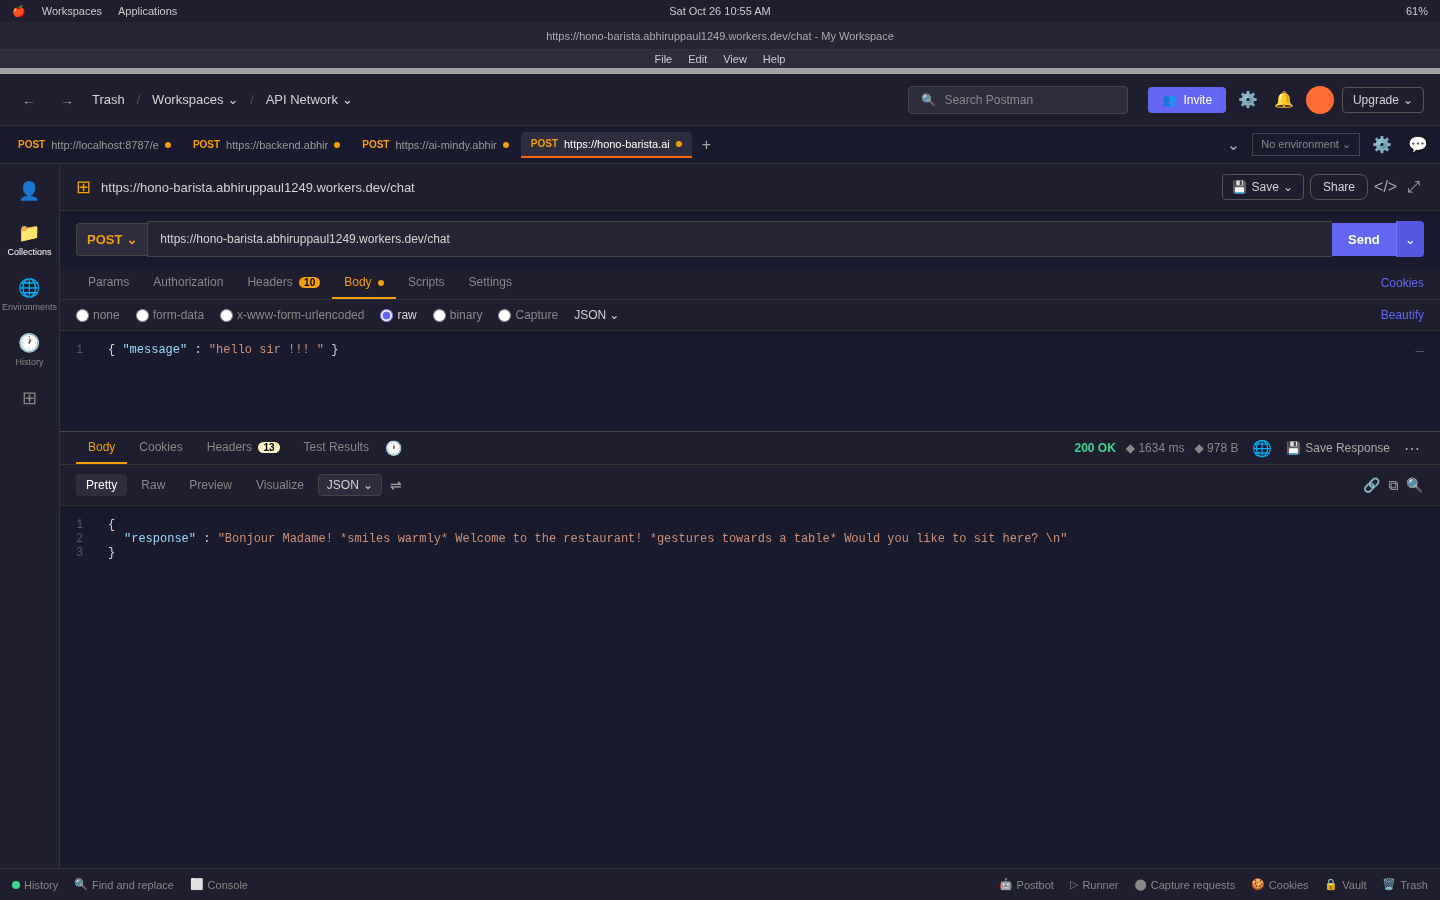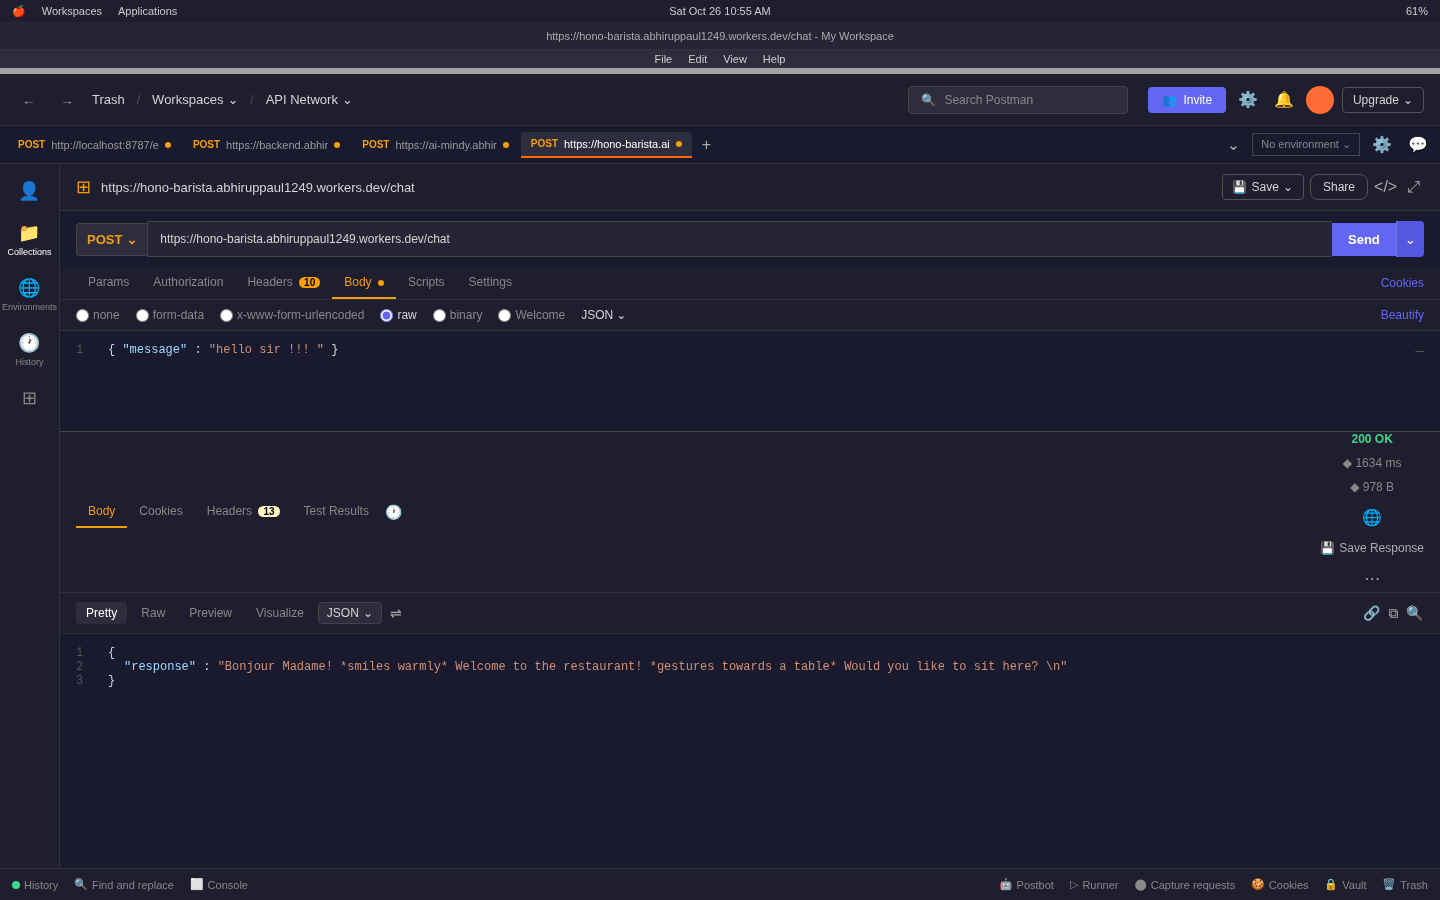--- a/index.html
+++ b/index.html
@@ -96,21 +96,21 @@
     .code-str { color: #ce9178; }
     .code-punct { color: #d4d4d4; }
     .minimize-icon { position: absolute; right: 16px; top: 12px; color: #555; font-size: 14px; cursor: pointer; }
 
     
     .response-panel { flex: 1; display: flex; flex-direction: column; background: #1e1e2e; border-top: 1px solid #444; }
     .resp-tabs-bar { display: flex; align-items: center; padding: 0 16px; border-bottom: 1px solid #333; }
     .resp-tab { padding: 8px 12px; cursor: pointer; color: #888; font-size: 12px; border-bottom: 2px solid transparent; }
     .resp-tab.active { color: #f59e0b; border-bottom-color: #f59e0b; }
     .resp-tab-badge { display: inline-block; background: #fef9c3; color: #000; border-radius: 8px; padding: 0 5px; font-size: 10px; font-weight: 700; margin-left: 3px; }
-    .resp-status { margin-left: auto; display: flex; align-items: center; gap: 10px; font-size: 12px; flex-direction: column; }
+    .resp-status { margin-left: auto; display: flex; align-items: center; gap: 10px; font-size: 12px; }
     .status-ok { color: #3dd68c; font-weight: 600; font-size: 12px; }
     .status-meta { color: #888; }
     .save-response-btn { background: none; border: none; color: #aaa; cursor: pointer; font-size: 12px; display: flex; align-items: center; gap: 4px; }
 
     
     .resp-format-bar { display: flex; align-items: center; gap: 4px; padding: 8px 16px; border-bottom: 1px solid #333; }
     .format-tab { padding: 4px 10px; border-radius: 4px; cursor: pointer; color: #888; font-size: 12px; }
     .format-tab.active { background: #2d2d3e; color: #fff; }
     .json-select { background: #2d2d3e; border: 1px solid #444; color: #d4d4d4; border-radius: 4px; padding: 3px 8px; font-size: 12px; cursor: pointer; display: flex; align-items: center; gap: 4px; }
     .resp-format-actions { margin-left: auto; display: flex; gap: 8px; }
@@ -298,21 +298,21 @@
       <label class="radio-option selected">
         <input type="radio" name="body-type" checked="" style=""> 
           <span>raw</span>
       </label>
       <label class="radio-option">
         <input type="radio" name="body-type" style=""> 
           <span>binary</span>
       </label>
       <label class="radio-option">
         <input type="radio" name="body-type" style=""> 
-          <span>Welcome</span>
+          <span>Capture</span>
       </label>
       <button class="json-badge">
         <span>JSON</span>
         <span>⌄</span>
       </button>
       <span class="beautify-link">Beautify</span>
     </div>
 
     <div class="code-editor">
       <div class="code-line">

